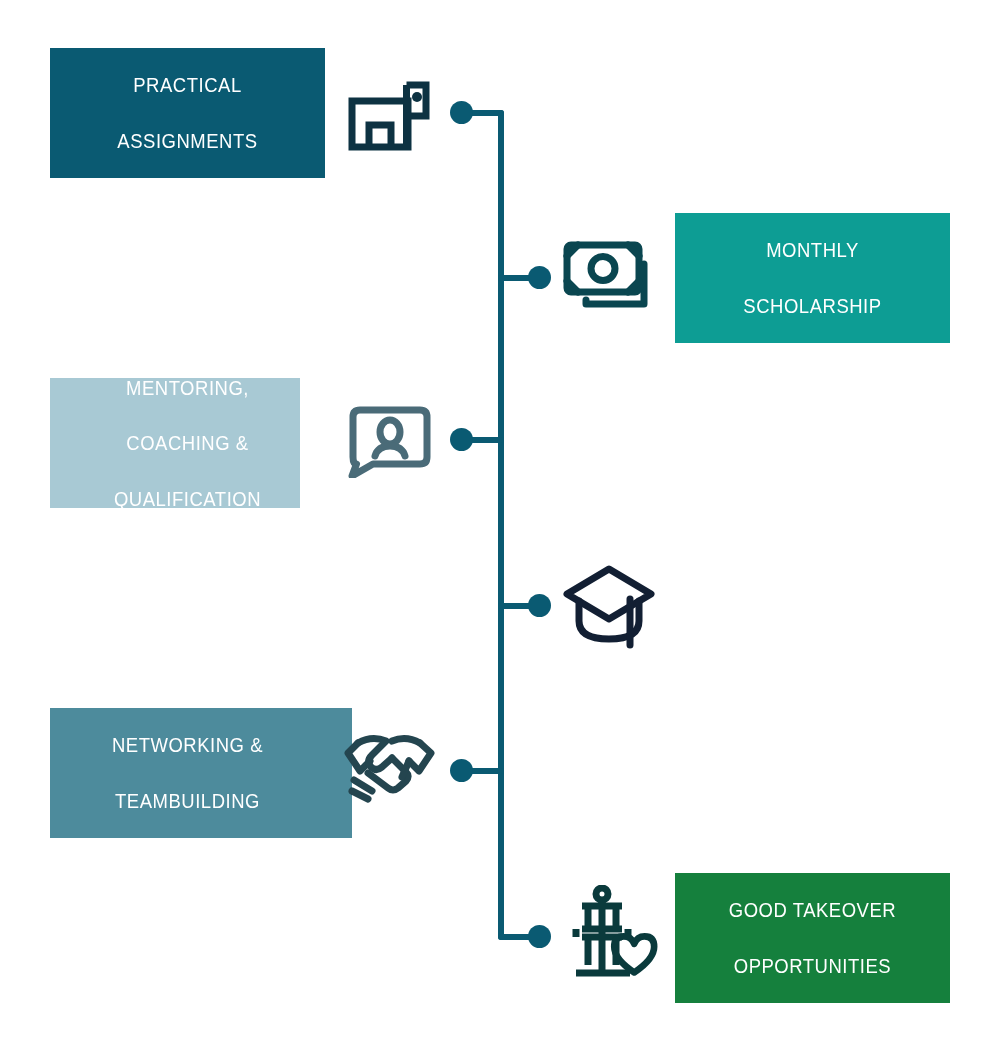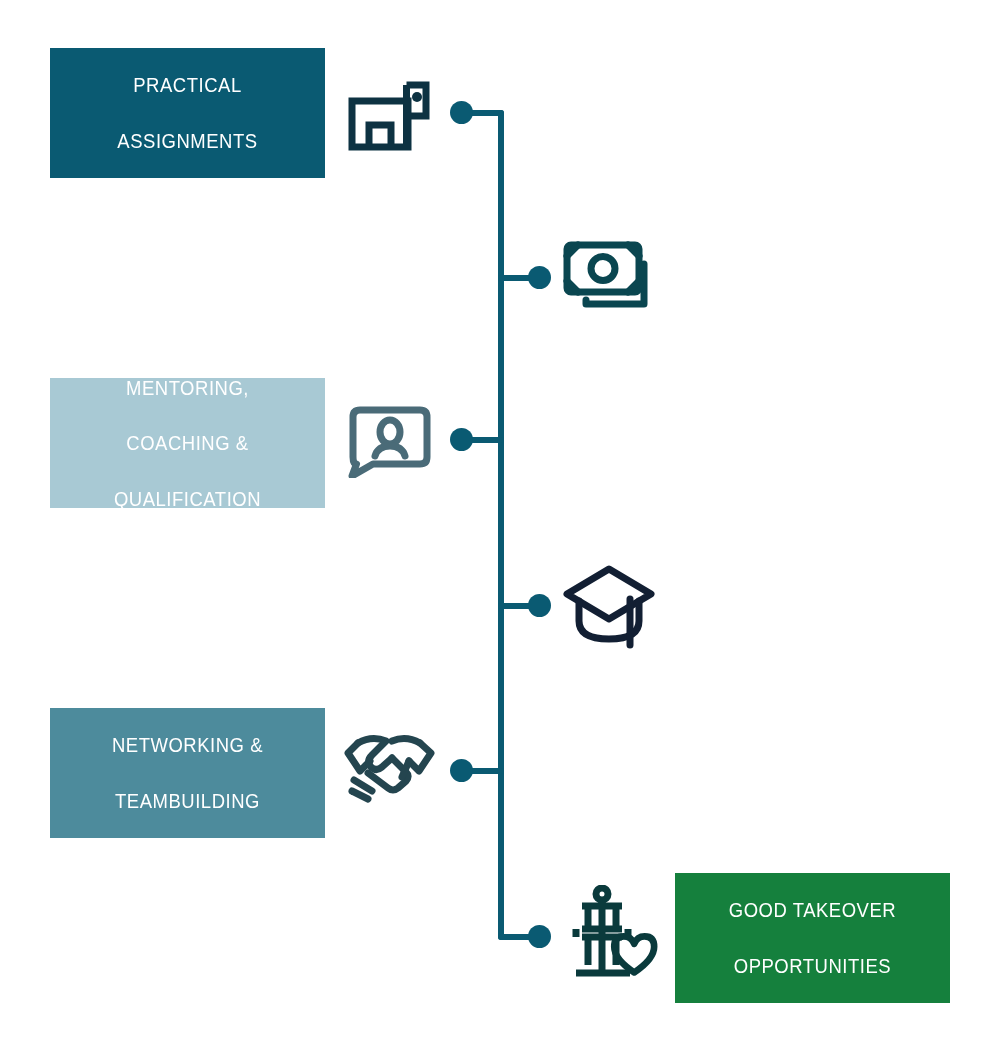--- a/index.html
+++ b/index.html
@@ -87,38 +87,46 @@
       <g fill="none" stroke="#0d3242" stroke-width="7">
 
         <path d="M61.5,69 L61.5,7"></path>
 
         <path d="M61.5,7 L81,7 L81,38 L61.5,38"></path>
       </g>
       <circle cx="72" cy="19" r="5" fill="#0d3242"></circle>
     </svg>
   </div>
 
+  <div class="boxwrap" style="left:675px;top:213px;width:275px;height:130px;background:#0d9d94;">
+    <div class="lbox" style="left:0;top:0;width:275px;height:130px;">
+      <span>
+        <span>MONTHLY</span><br>
+        <span>SCHOLARSHIP</span>
+      </span>
+    </div>
+  </div>
   <div class="icon" style="left:562px;top:238px;">
     <svg width="96" height="76" viewBox="0 0 96 76">
       <g fill="none" stroke="#0a4650" stroke-width="7" stroke-linejoin="round" stroke-linecap="round">
 
         <path d="M24,62 L24,66 L82,66 L82,26"></path>
 
         <rect x="5" y="7" width="72" height="47" rx="4"></rect>
 
         <path d="M5,18 L16,7"></path>
         <path d="M66,7 L77,18"></path>
         <path d="M5,43 L16,54"></path>
         <path d="M66,54 L77,43"></path>
       </g>
       <circle cx="41" cy="30.5" r="12" fill="none" stroke="#0a4650" stroke-width="7"></circle>
     </svg>
   </div>
 
-  <div class="boxwrap" style="left:50px;top:378px;width:275px;height:130px;background:#a8c9d4;">
+  <div class="boxwrap" style="left:50px;top:378px;width:250px;height:130px;background:#a8c9d4;">
     <div class="lbox" style="left:0;top:0;width:275px;height:130px;">
       <span>
         <span>MENTORING,</span><br>
         <span>COACHING &amp;</span><br>
         <span>QUALIFICATION</span>
       </span>
     </div>
   </div>
   <div class="icon" style="left:347px;top:406px;">
     <svg width="86" height="72" viewBox="0 0 86 72">
@@ -136,21 +144,21 @@
 
         <path d="M46,6 L88,31 L46,56 L4,31 Z"></path>
 
         <path d="M16,38 L16,58 Q16,76 46,76 Q76,76 76,58 L76,38"></path>
 
         <path d="M67,36 L67,82"></path>
       </g>
     </svg>
   </div>
 
-  <div class="boxwrap" style="left:50px;top:708px;width:275px;height:130px;background:#4d8b9c;">
+  <div class="boxwrap" style="left:50px;top:708px;width:275px;height:130px;background:#4d8b9c;padding-left:27px;">
     <div class="lbox" style="left:0;top:0;width:275px;height:130px;">
       <span>
         <span>NETWORKING &amp;</span><br>
         <span>TEAMBUILDING</span>
       </span>
     </div>
   </div>
   <div class="icon" style="left:342px;top:733px;">
     <svg width="96" height="72" viewBox="0 0 96 72">
       <g fill="none" stroke="#24454f" stroke-width="7" stroke-linejoin="round" stroke-linecap="round">

